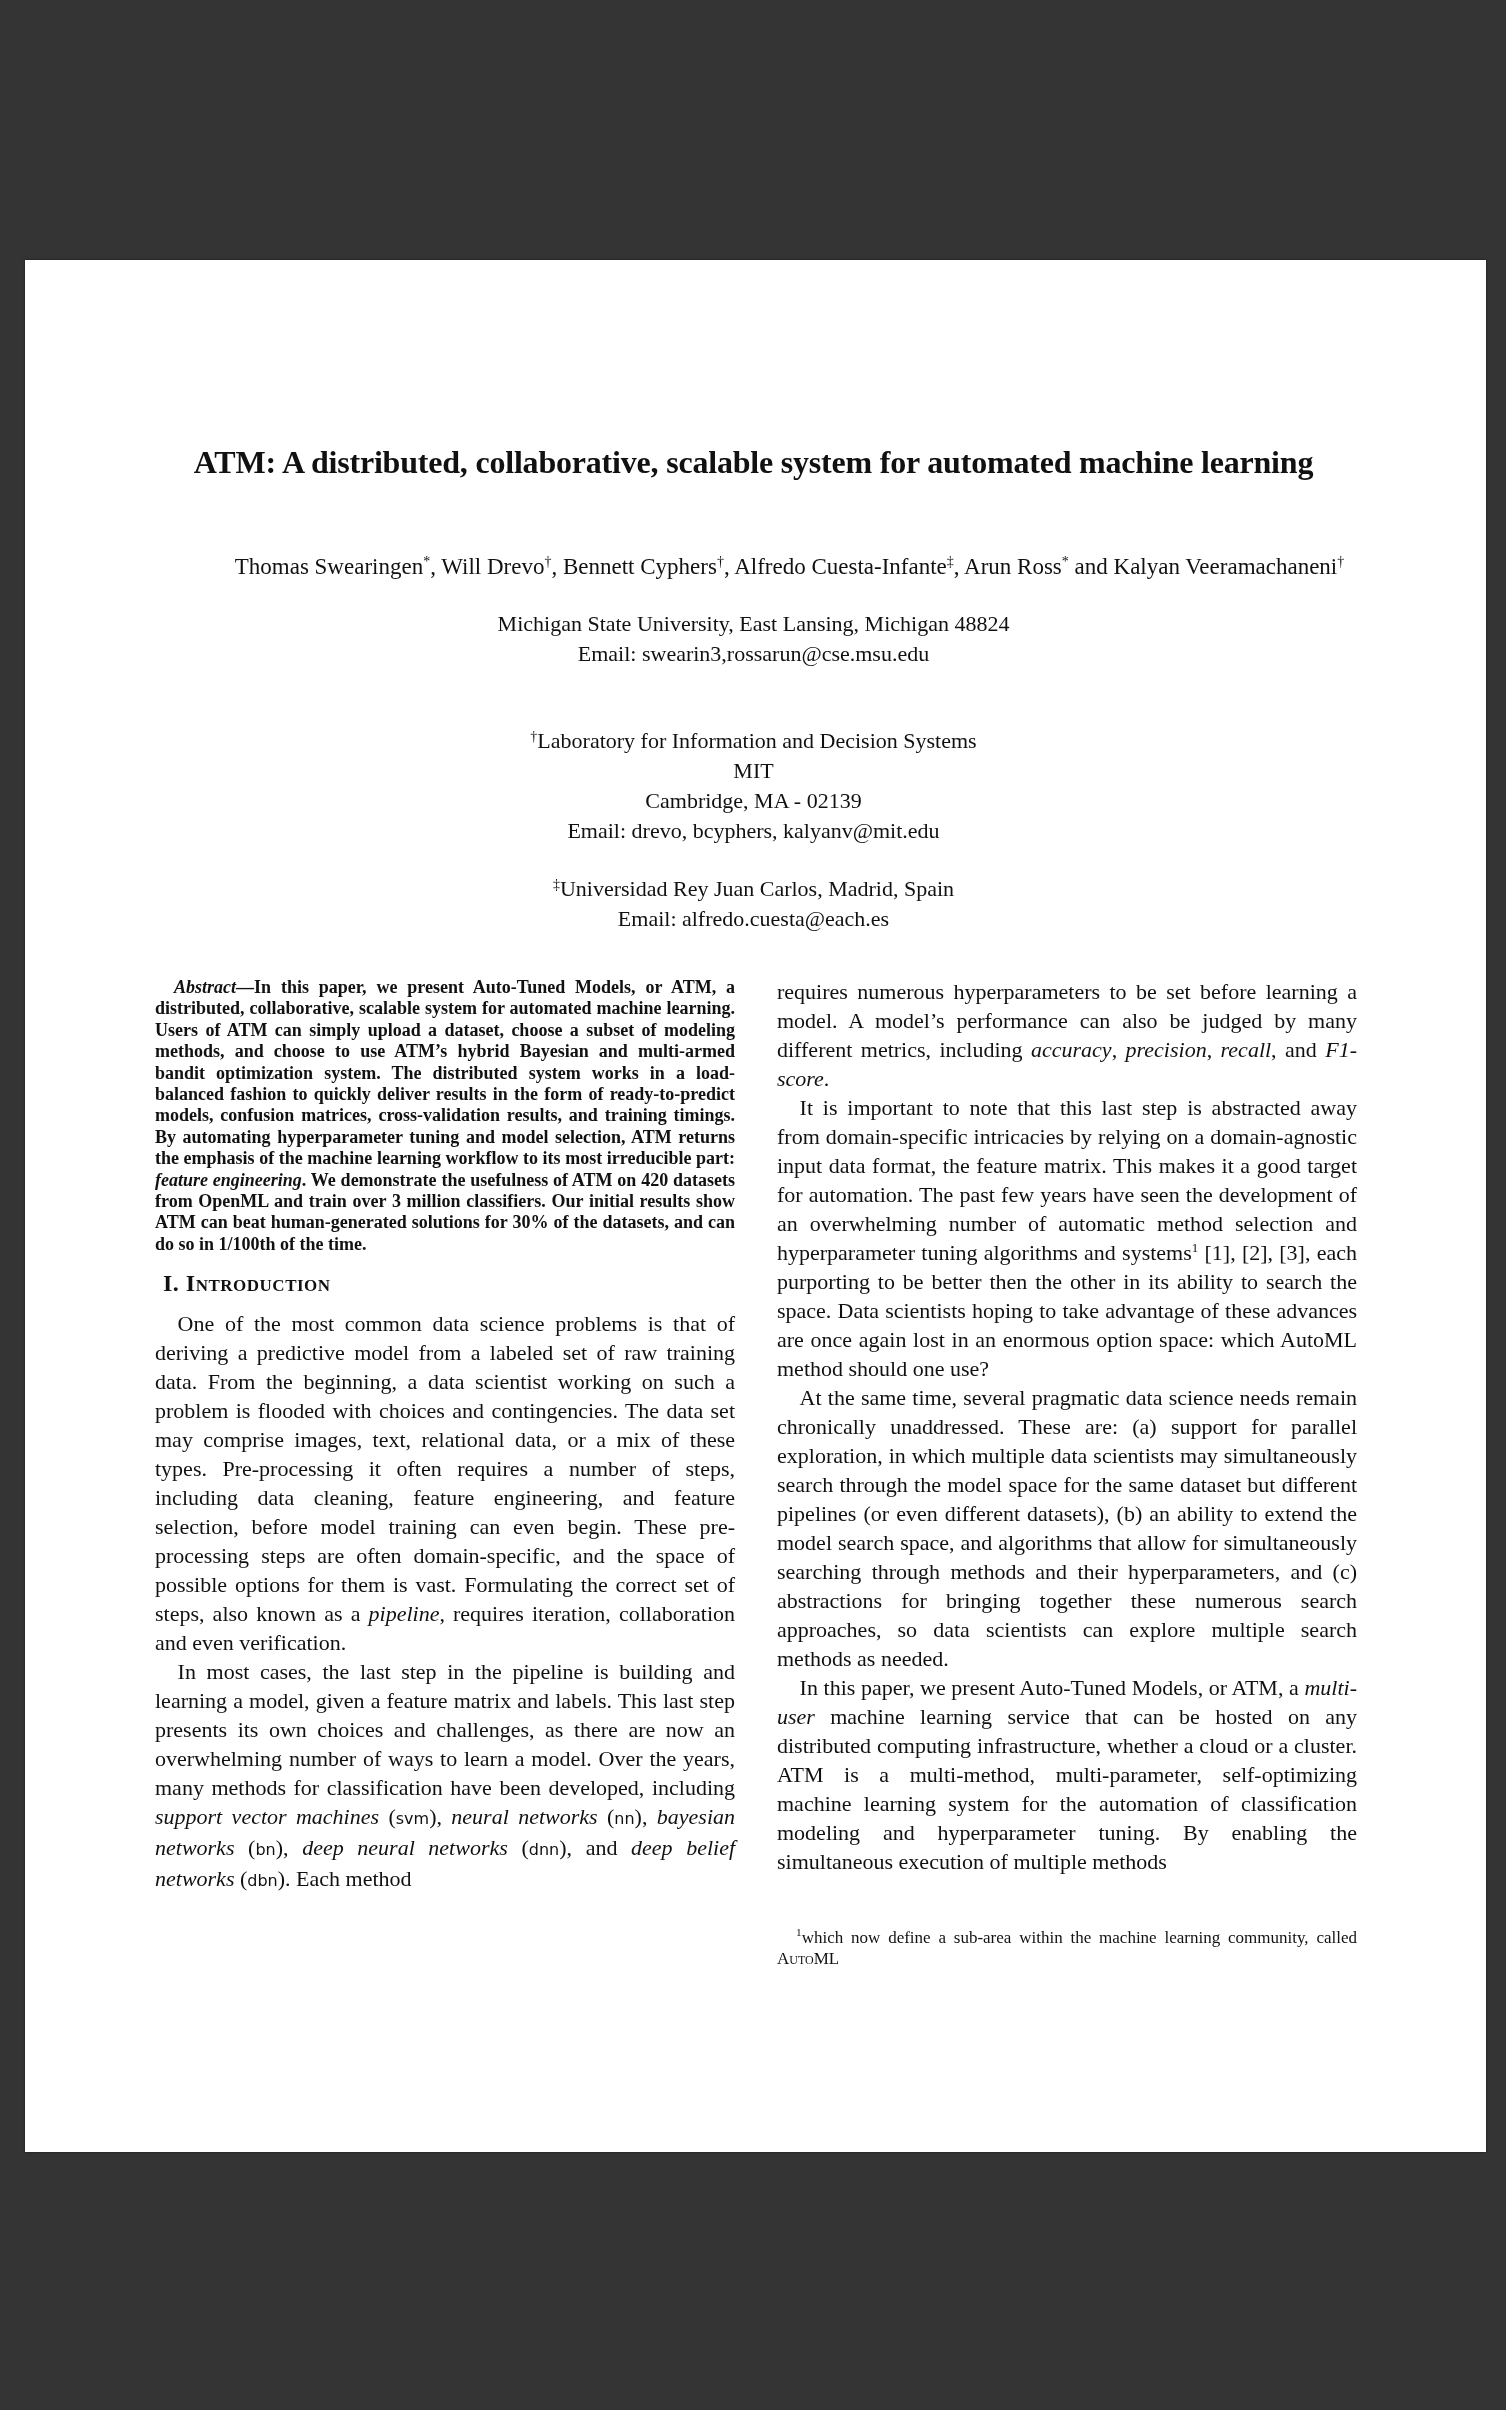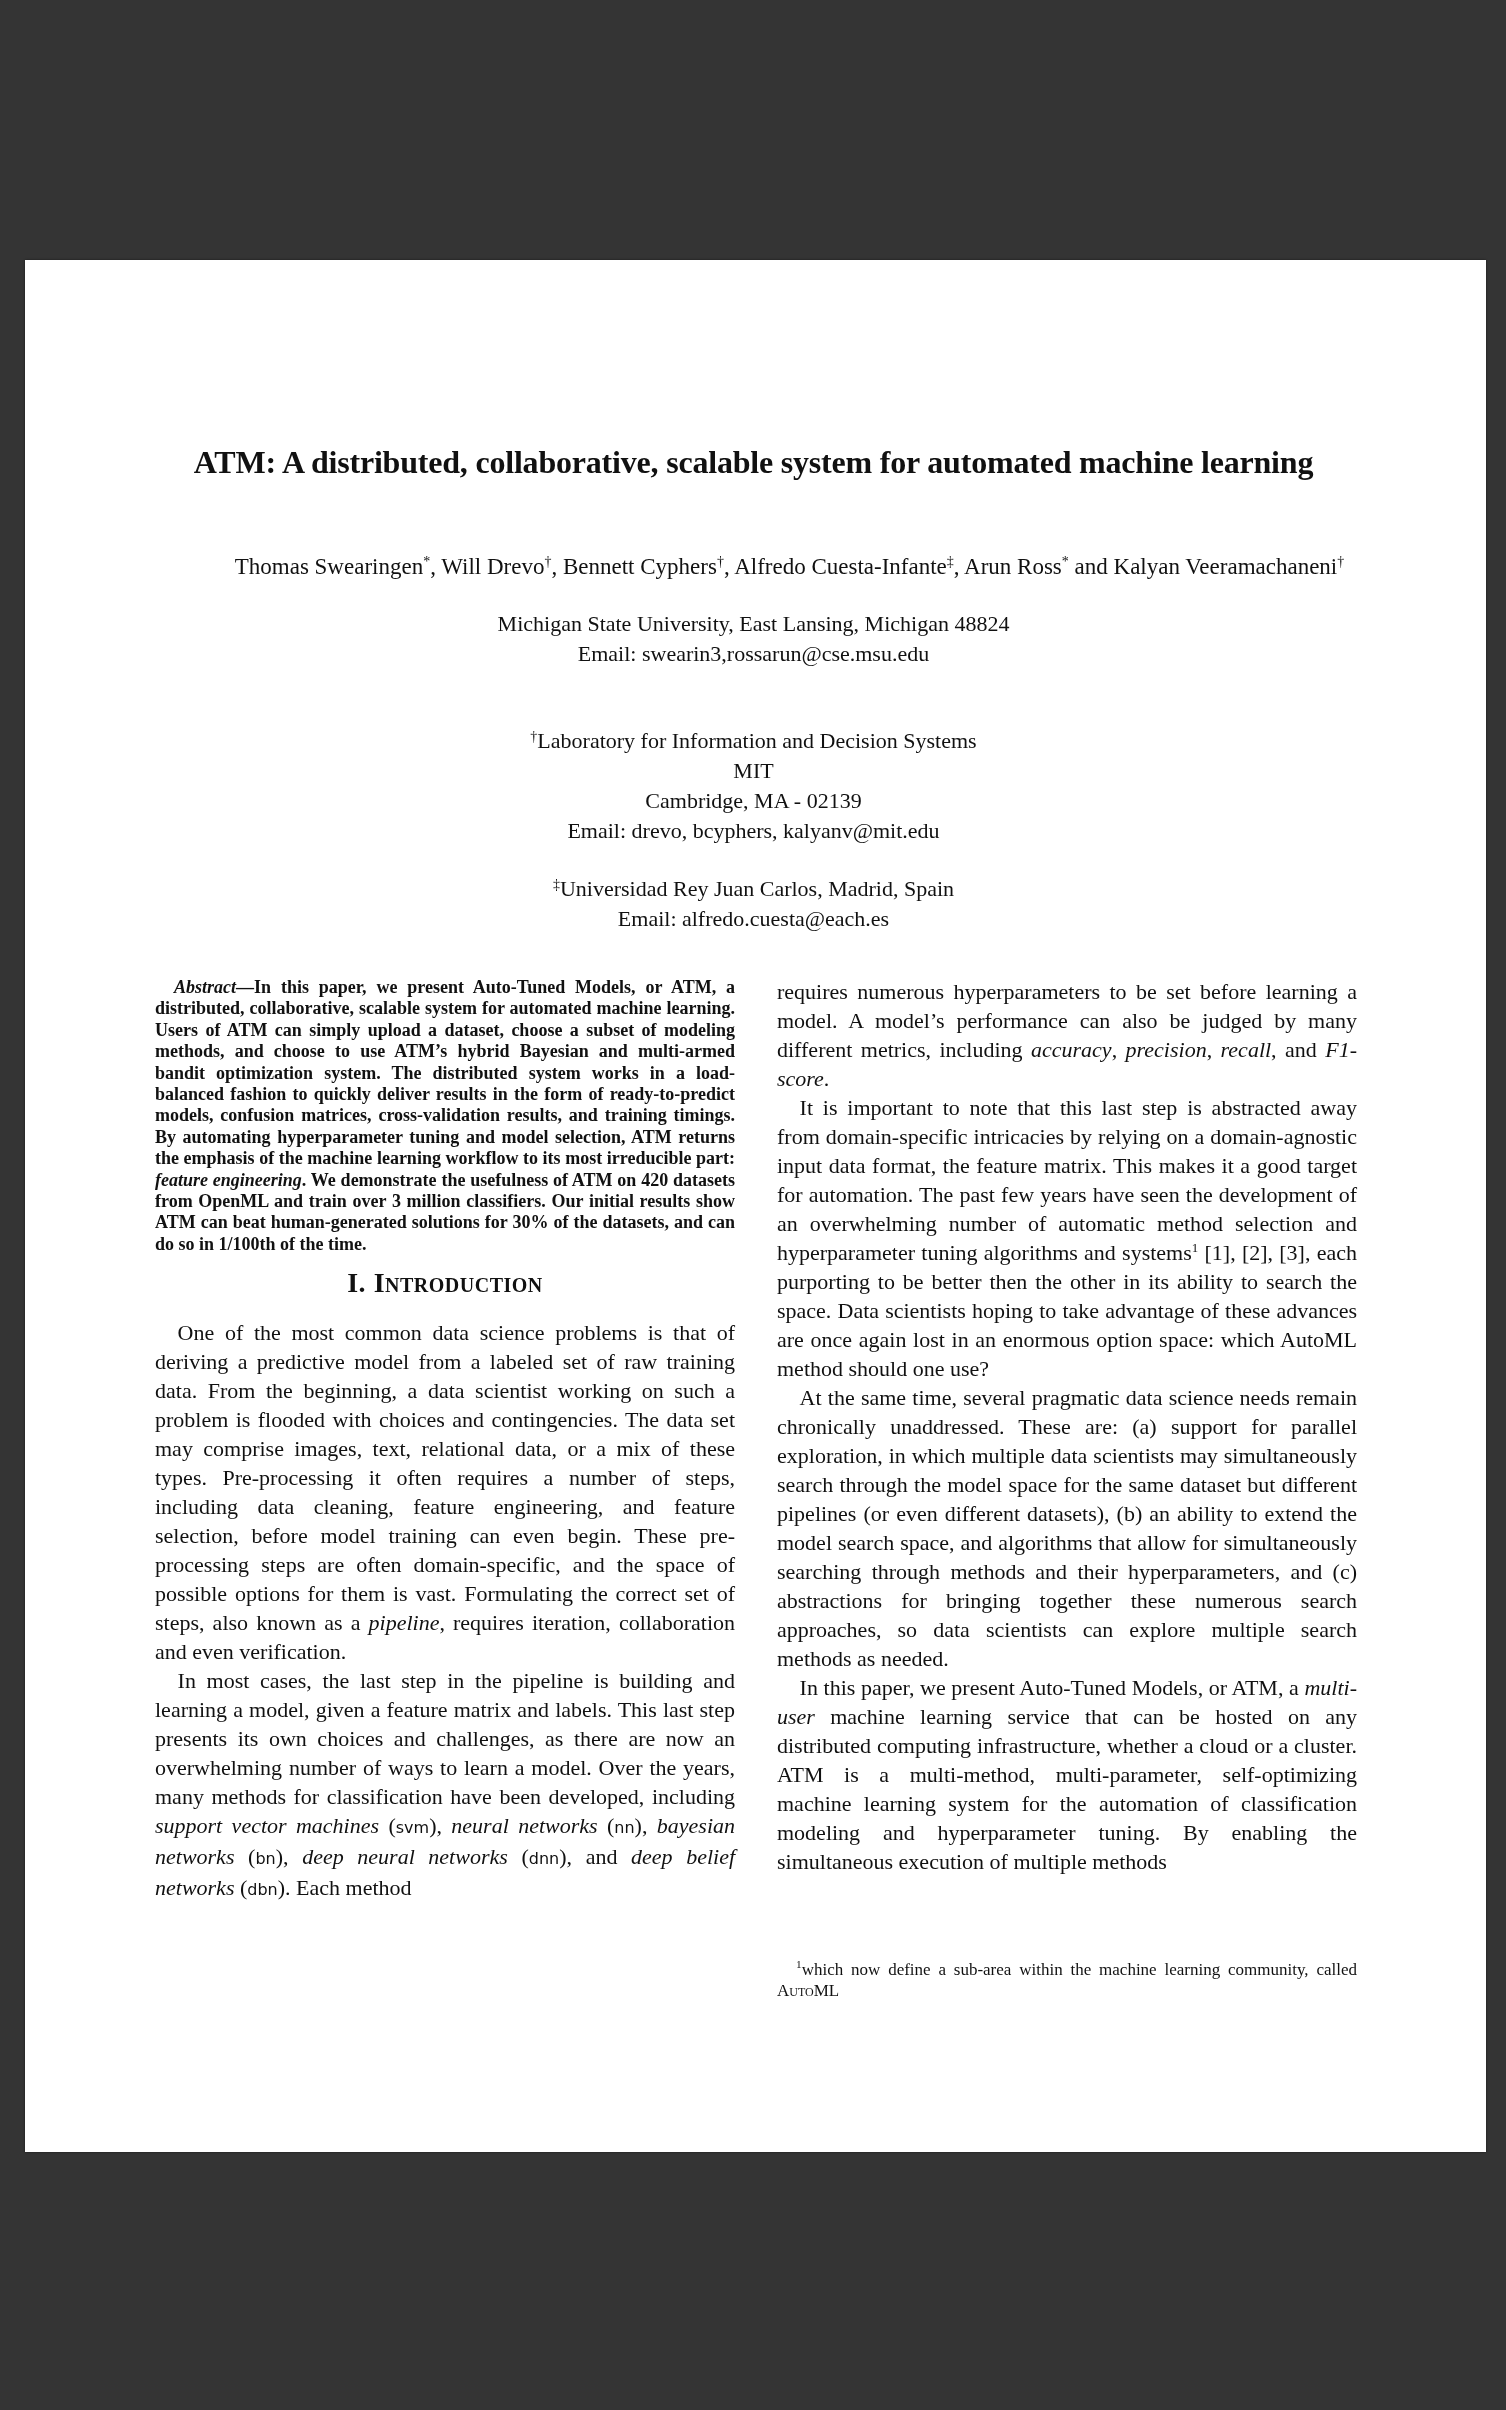--- a/index.html
+++ b/index.html
@@ -57,23 +57,22 @@
   .abstract {
     font-weight: bold;
     font-size: 18px;
     line-height: 21.4px;
     text-align: justify;
     margin: 0;
     text-indent: 19px;
   }
   .abstract em { font-style: italic; }
   .section-heading {
-    text-align: center;
-    font-size: 28px;
-    margin: 17px;
+    font-size: 24px;
+    margin: 8px;
     letter-spacing: 0.5px;
     font-variant: small-caps;
     height: 36px;
     line-height: 36px;
     margin-top: 9.4px;
   }
   .body-p {
     font-size: 22px;
     line-height: 29px;
     text-align: justify;
@@ -85,21 +84,20 @@
   .mono { font-family: "DejaVu Sans", "Liberation Sans", sans-serif; font-size: 16px; }
   .fn-ref { font-size: 13px; vertical-align: 8.5px; line-height: 0; }
   .footnote {
     position: absolute;
     left: 777px; top: 1927px;
     width: 580px;
     font-size: 17px;
     line-height: 21px;
     text-align: justify;
     text-indent: 19px;
-    margin-top: 32px;
   }
   .footnote sup { font-size: 11.3px; vertical-align: 6.6px; line-height: 0; }
   .smallcaps { font-variant: small-caps; }
 </style>
 </head>
 <body>
 
 <div class="page"></div>
 
 <h1 class="title">ATM: A distributed, collaborative, scalable system for automated machine learning</h1>

